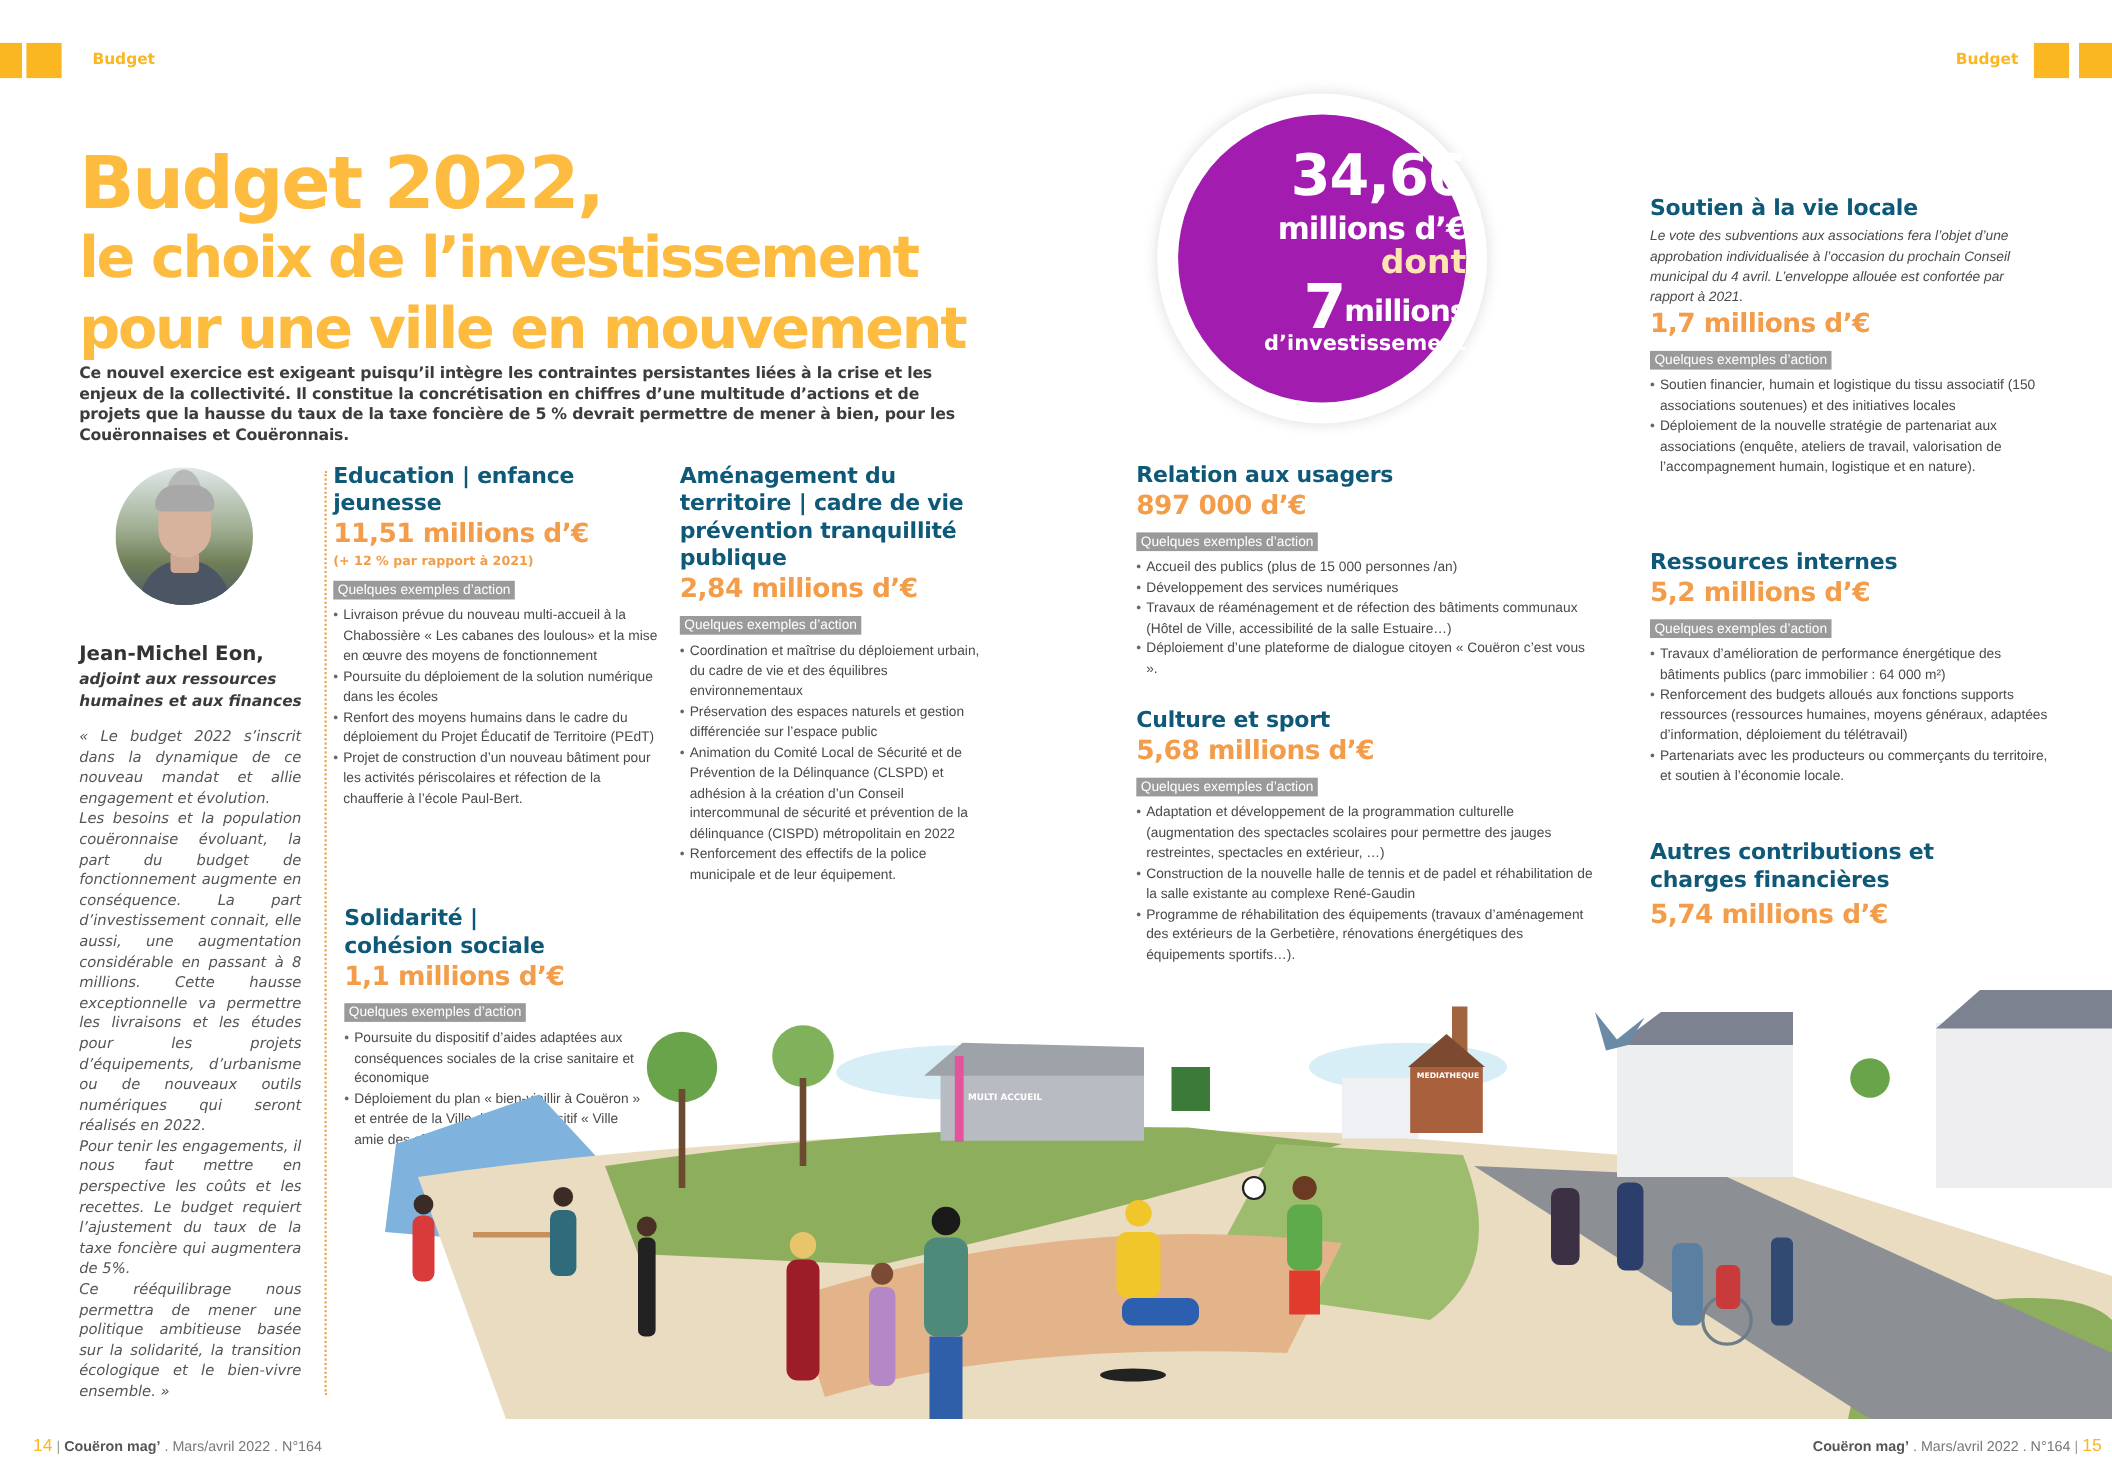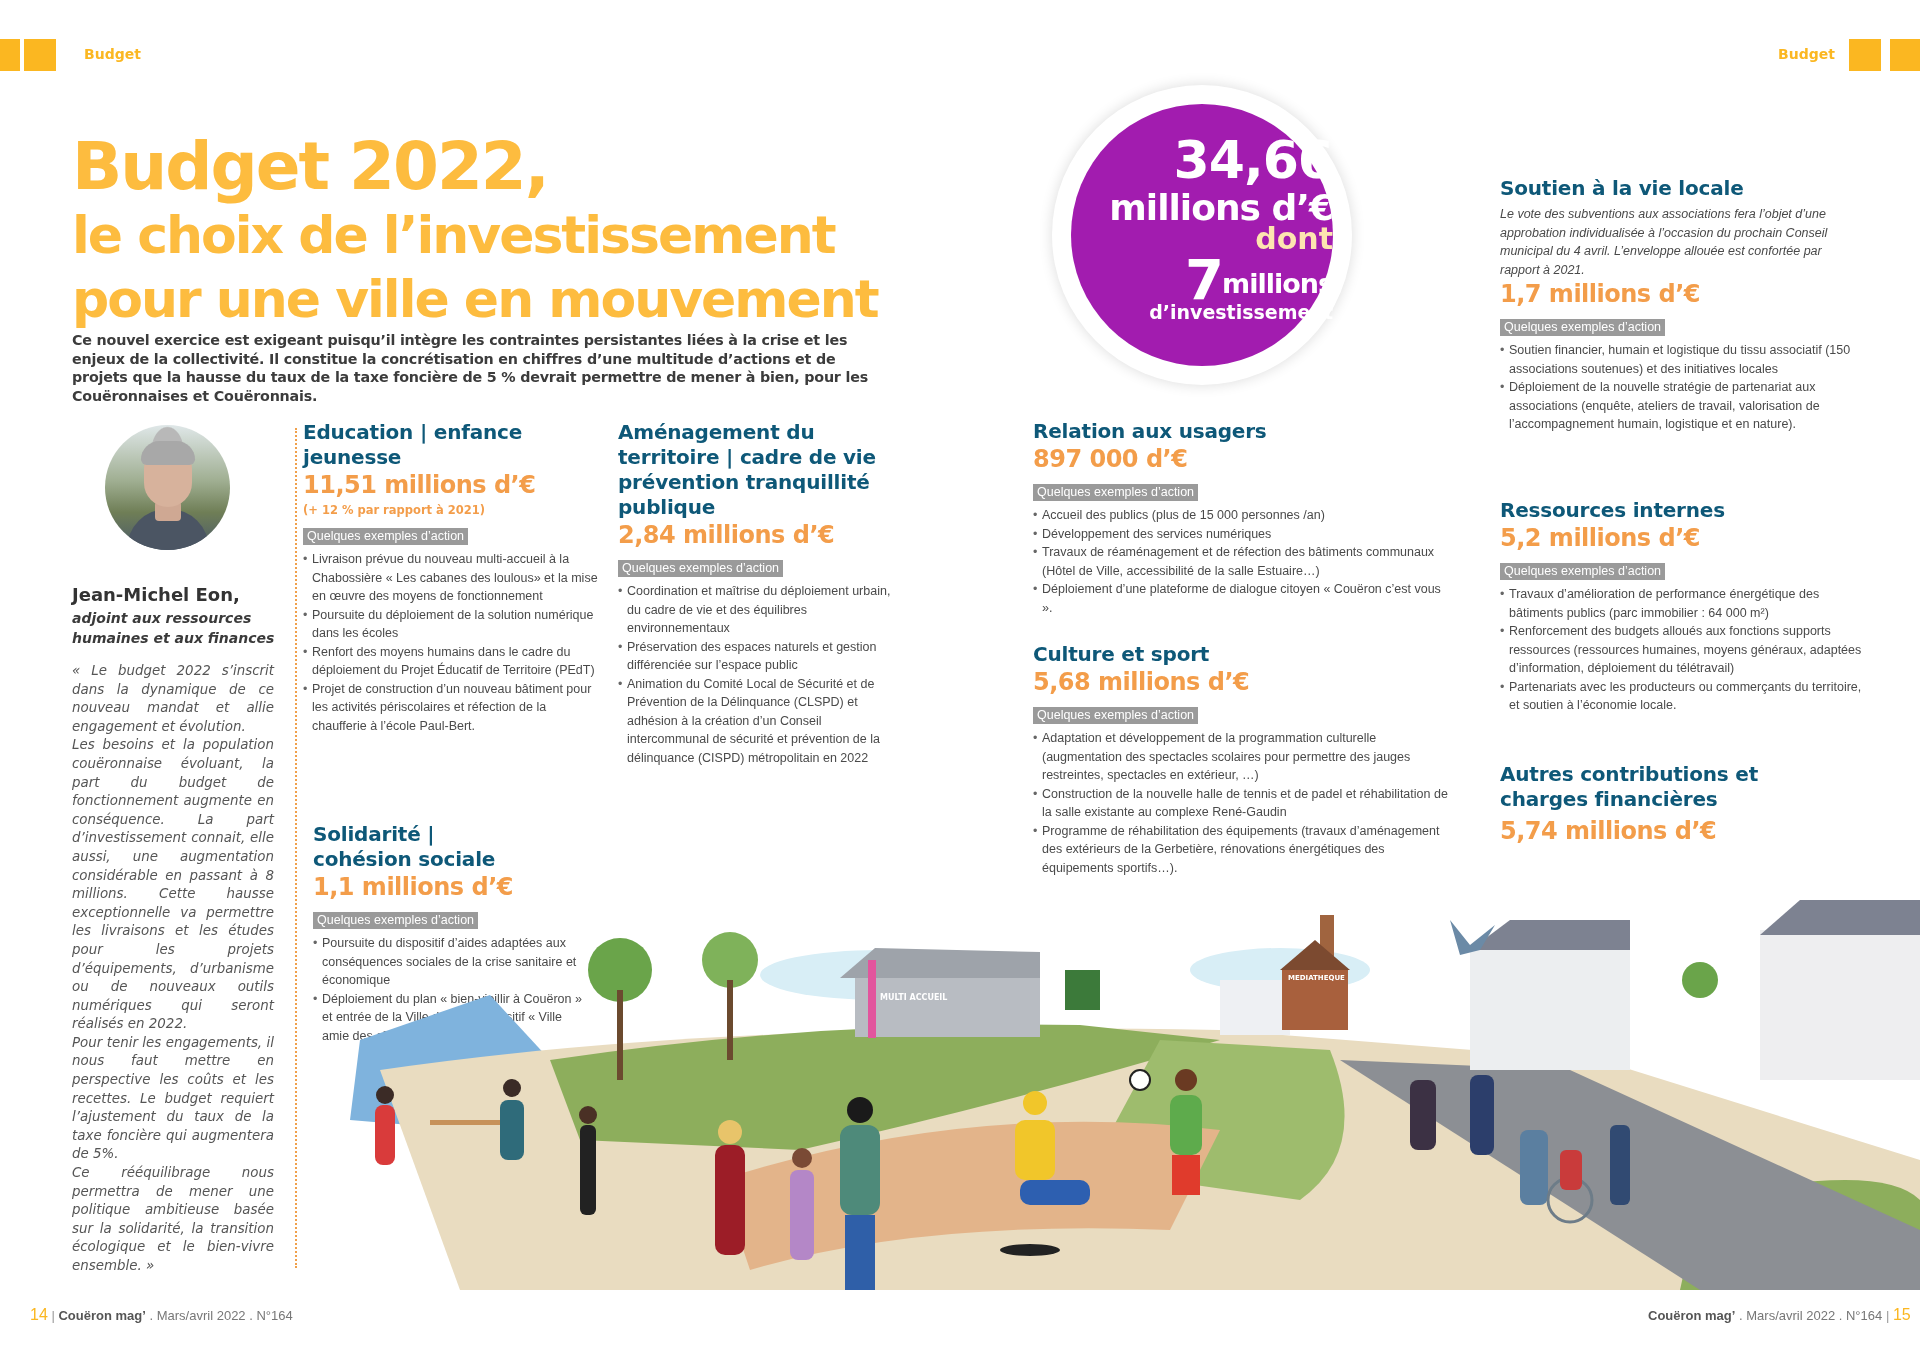--- a/index.html
+++ b/index.html
@@ -37,21 +37,21 @@
   .block .sub { font-family: "DejaVu Sans", sans-serif; font-weight: bold; color: #f39d4a; font-size: 11.5px; line-height: 16px; margin-top: 2px; }
   .block .tag { display: inline-block; background: #9a9a9a; color: #fff; font-size: 12.5px; line-height: 17px; padding: 0 4px; margin-top: 10px; margin-bottom: 3px; }
   .block .desc { font-style: italic; color: #4a4a4a; font-size: 12.5px; line-height: 18.5px; margin-top: 4px; }
   .block ul { list-style: none; margin-top: 2px; }
   .block li { position: relative; padding-left: 9px; font-size: 12.5px; line-height: 18.5px; color: #4a4a4a; }
   .block li::before { content: "•"; position: absolute; left: 0; top: 0; color: #666; }
 
   .circle-outer { position: absolute; left: 1052px; top: 85px; width: 300px; height: 300px; border-radius: 50%; background: #fff; box-shadow: 0 0 14px rgba(0,0,0,0.14); }
   .circle { position: absolute; left: 1071px; top: 104px; width: 262px; height: 262px; border-radius: 50%; background: #a21caf; text-align: right; color: #fff; font-family: "DejaVu Sans", sans-serif; font-weight: bold; }
   .circle .big { position: absolute; left: 0; right: 0; top: 30px; font-size: 52px; line-height: 52px; letter-spacing: -1px; }
-  .circle .mid { position: absolute; left: 0; right: 0; top: 88px; font-size: 36px; line-height: 32px; letter-spacing: -1px; }
+  .circle .mid { position: absolute; left: 0; right: 0; top: 88px; font-size: 28px; line-height: 32px; letter-spacing: -1px; }
   .circle .dont { position: absolute; left: 0; right: 0; top: 118px; font-size: 30px; line-height: 34px; color: #fde5b0; }
   .circle .seven { position: absolute; left: 0; right: 0; top: 148px; line-height: 56px; }
   .circle .seven .n { font-size: 56px; letter-spacing: -2px; }
   .circle .seven .w { font-size: 27px; vertical-align: 6px; letter-spacing: -1px; }
   .circle .inv { position: absolute; left: 0; right: 0; top: 196px; font-size: 19px; line-height: 24px; }
 
   .footer { position: absolute; top: 1306px; font-size: 13px; color: #777; }
   .footer .pn { color: #fbb721; font-size: 16px; }
   .footer .mag { color: #555; font-weight: bold; }
   .footer .sep { color: #999; }
@@ -117,20 +117,21 @@
 </div>
 
 <div class="block" style="left:618px; top:420px; width:285px;">
   <h2 style="width:285px;">Aménagement du territoire | cadre de vie prévention tranquillité publique</h2>
   <div class="amount">2,84 millions d’€</div>
   <span class="tag">Quelques exemples d’action</span>
   <ul>
     <li>Coordination et maîtrise du déploiement urbain, du cadre de vie et des équilibres environnementaux</li>
     <li>Préservation des espaces naturels et gestion différenciée sur l’espace public</li>
     <li>Animation du Comité Local de Sécurité et de Prévention de la Délinquance (CLSPD) et adhésion à la création d’un Conseil intercommunal de sécurité et prévention de la délinquance (CISPD) métropolitain en 2022</li>
+    <li>Renforcement des effectifs de la police municipale et de leur équipement.</li>
   </ul>
 </div>
 
 <div class="circle-outer"></div>
 <div class="circle">
   <div class="big">34,66</div>
   <div class="mid">millions d’€</div>
   <div class="dont">dont</div>
   <div class="seven">
     <span class="n">7</span><span class="w">millions</span>

